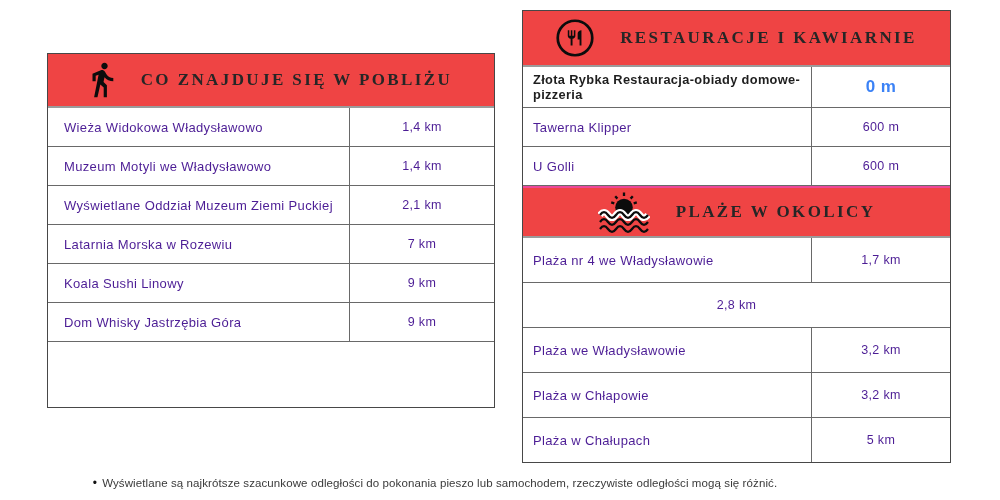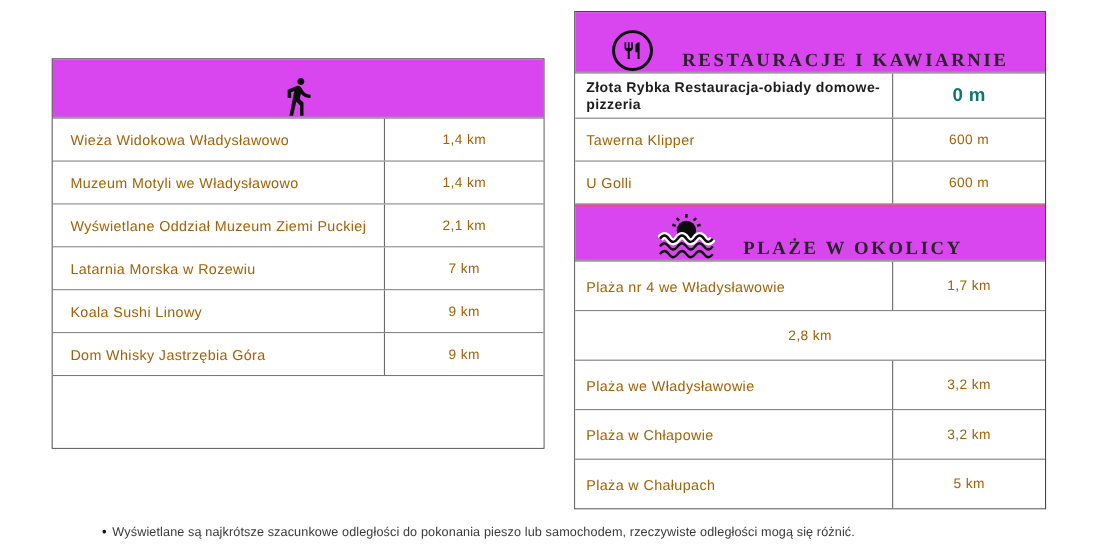--- a/index.html
+++ b/index.html
@@ -10,51 +10,51 @@
     position:absolute;
     background:#fff;
     border:1px solid #474747;
     display:flex;
     flex-direction:column;
   }
   #nearby-table { left:47px; top:53px; width:448px; height:355px; }
   #right-table  { left:522px; top:10px; width:429px; height:453px; }
 
   .sec-header {
-    display:flex; align-items:flex-end; justify-content:center;
+    display:flex; align-items:center; justify-content:center;
     gap:26px; flex:none;
     border-bottom:2px solid #9b9b9b;
-    background:#d946ef;
+    background:#ef4444;
   }
   .sec-header.nearby { height:54px; }
   .sec-header.restaurants { height:56px; }
   .sec-header.beaches { height:52px; border-top:2px solid #ec4899; }
   .sec-title {
     font-family:"Liberation Serif","DejaVu Serif",serif;
     font-weight:700; font-size:17px; letter-spacing:2.4px;
     color:#262626; white-space:nowrap;
   }
   .icon { display:flex; align-items:center; justify-content:center; color:#0c0c0c; }
 
   .rows { display:flex; flex-direction:column; flex:none; }
   .rows.grow { flex:1; }
   .row { display:flex; border-bottom:1px solid #696969; flex:none; background:#fff; }
   .row.h39 { height:39px; }
   .row.h41 { height:41px; }
   .rows.grow .row { flex:1; }
   .rows.grow .row:last-child { border-bottom:none; }
 
-  .cell { display:flex; align-items:center; font-size:13px; color:#a16207; letter-spacing:0.35px; }
+  .cell { display:flex; align-items:center; font-size:13px; color:#4c1d95; letter-spacing:0.35px; }
   .cell.name { padding-left:16px; padding-right:8px; border-right:1px solid #696969; }
   #nearby-table .cell.name { width:302px; }
   #right-table .cell.name { width:289px; padding-left:10px; }
   .cell.dist { flex:1; justify-content:center; font-size:12.5px; }
 
   .row.highlight .cell.name { font-weight:700; font-size:12.8px; color:#1e1e1e; }
-  .row.highlight .cell.dist { font-weight:700; font-size:17px; color:#0f766e; }
+  .row.highlight .cell.dist { font-weight:700; font-size:17px; color:#3b82f6; }
 
   .filler { flex:1; background:#fff; }
 
   #footer-note {
     position:absolute; left:0; top:476px; width:870px;
     text-align:center; font-size:11.5px; color:#3a3a3a; letter-spacing:0.1px;
   }
   #footer-note .bullet { margin-right:5px; font-size:12px; color:#111; }
 
   svg { display:block; }
@@ -64,20 +64,21 @@
 
 <main>
 
   <section class="tbl" id="nearby-table">
     <header class="sec-header nearby">
       <span class="icon">
         <svg width="25" height="36" viewBox="4.5 1 15.5 22.5" fill="currentColor" aria-hidden="true">
           <path d="M13.5 5.5c1.1 0 2-.9 2-2s-.9-2-2-2-2 .9-2 2 .9 2 2 2zM9.8 8.9L7 23h2.1l1.8-8 2.1 2v6h2v-7.5l-2.1-2 .6-3C14.8 12 16.8 13 19 13v-2c-1.9 0-3.5-1-4.3-2.4l-1-1.6c-.4-.6-1-1-1.7-1-.3 0-.5.1-.8.1L6 8.3V13h2V9.6l1.8-.7"></path>
         </svg>
       </span>
+      <h2 class="sec-title">CO ZNAJDUJE SIĘ W POBLIŻU</h2>
     </header>
     <div class="rows">
 
         <div class="row h39">
           <div class="cell name">Wieża Widokowa Władysławowo</div>
           <div class="cell dist">1,4 km</div>
         </div>
 
         <div class="row h39">
           <div class="cell name">Muzeum Motyli we Władysławowo</div>

